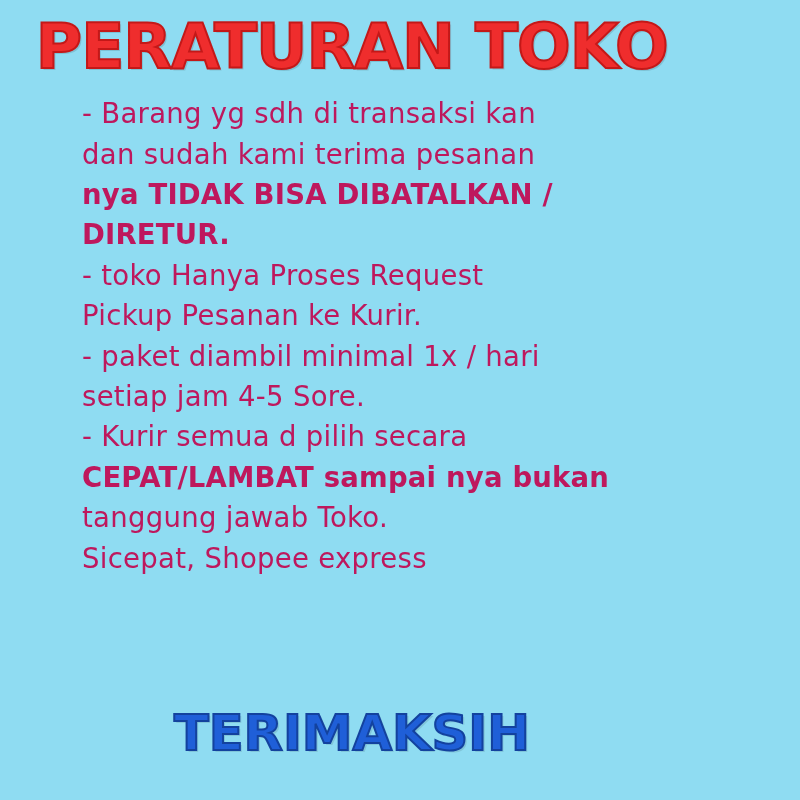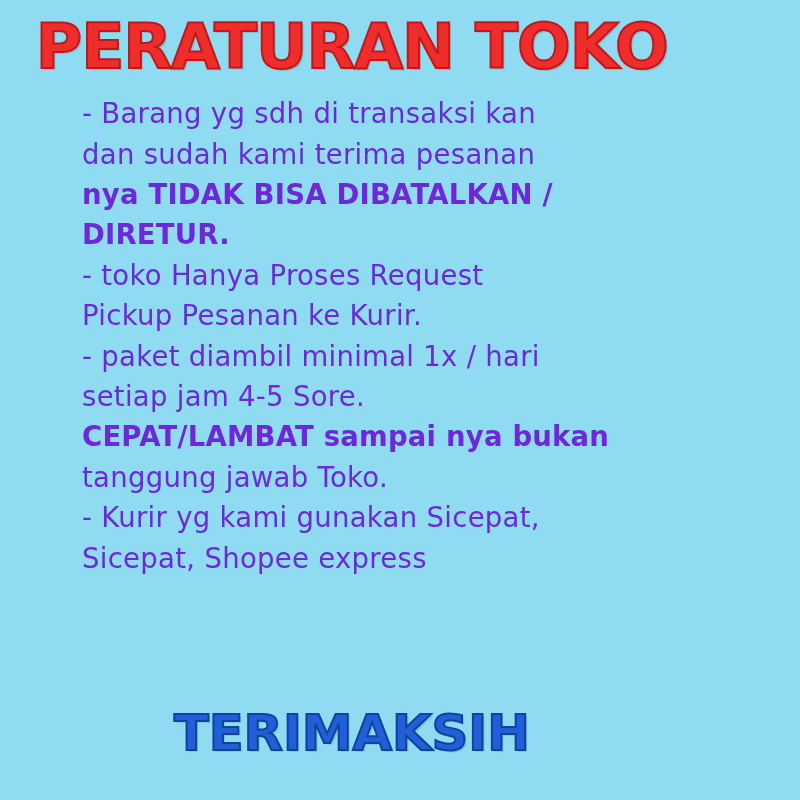--- a/index.html
+++ b/index.html
@@ -34,21 +34,21 @@
     text-align: center;
     line-height: 1.05;
     transform: scaleX(1.02);
     text-shadow: 2px 2px 0 rgba(0,0,0,0.12);
   }
   .body-text {
     width: 100%;
     padding: 0 74px 0 82px;
     box-sizing: border-box;
     margin-top: 14px;
-    color: #6d28d9;
+    color: #be185d;
     font-family: "DejaVu Sans", sans-serif;
     font-size: 27.5px;
     line-height: 1.47;
     letter-spacing: 0.3px;
     text-align: left;
   }
   .body-text .line {
     white-space: pre;
   }
   .caps {
@@ -80,21 +80,21 @@
 
   <div class="body-text">
     <div class="line">- Barang yg sdh di transaksi kan</div>
     <div class="line">dan sudah kami terima pesanan</div>
     <div class="line caps">nya TIDAK BISA DIBATALKAN /</div>
     <div class="line caps">DIRETUR.</div>
     <div class="line">- toko Hanya Proses Request</div>
     <div class="line">Pickup Pesanan ke Kurir.</div>
     <div class="line">- paket diambil minimal 1x / hari</div>
     <div class="line">setiap jam 4-5 Sore.</div>
+    <div class="line">- Kurir semua d pilih secara</div>
     <div class="line caps">CEPAT/LAMBAT sampai nya bukan</div>
     <div class="line">tanggung jawab Toko.</div>
-    <div class="line">- Kurir yg kami gunakan Sicepat,</div>
     <div class="line">Sicepat, Shopee express</div>
   </div>
 
   <div class="footer">TERIMAKSIH</div>
 
 </div>
 
 </body></html>

